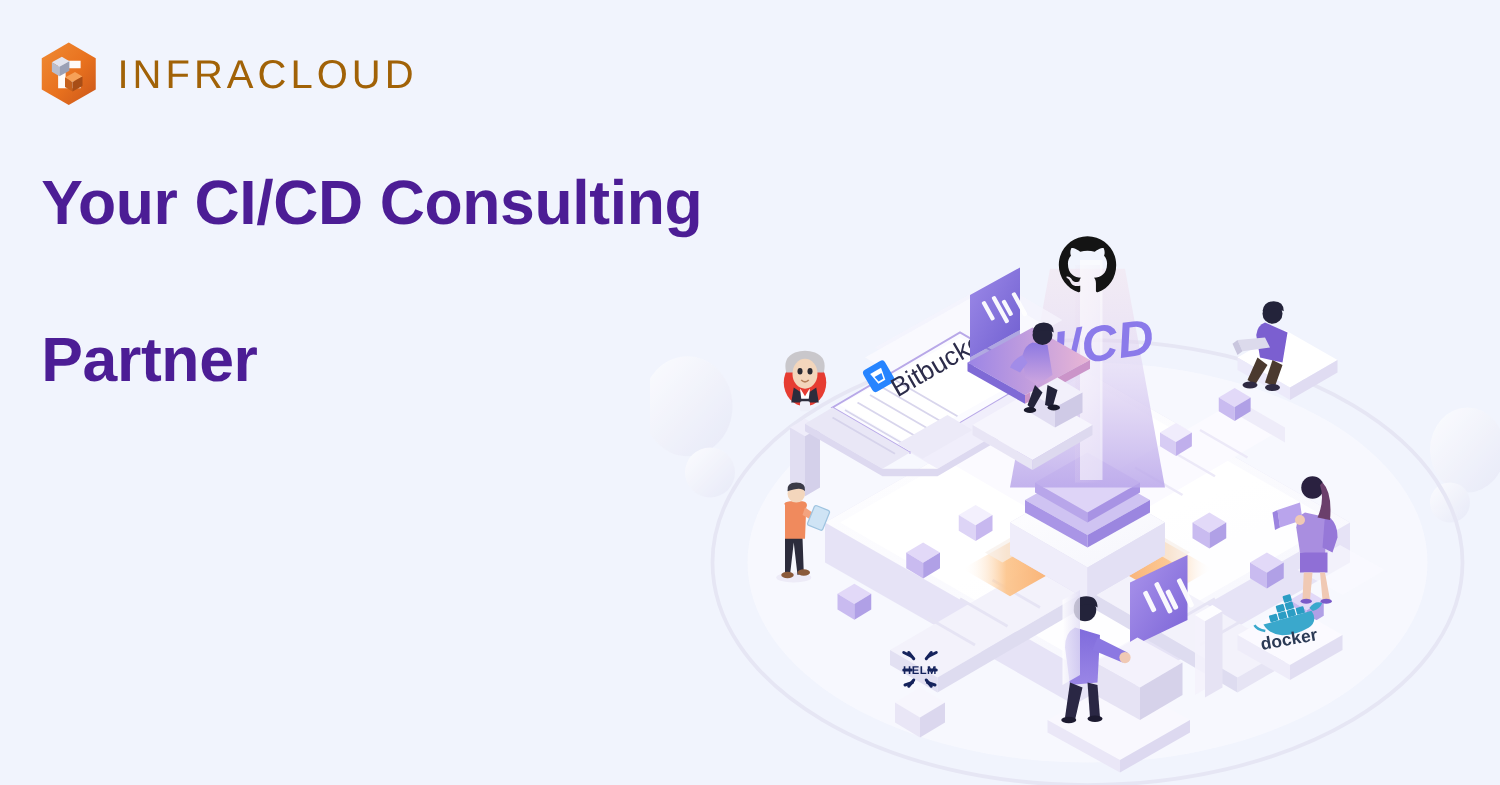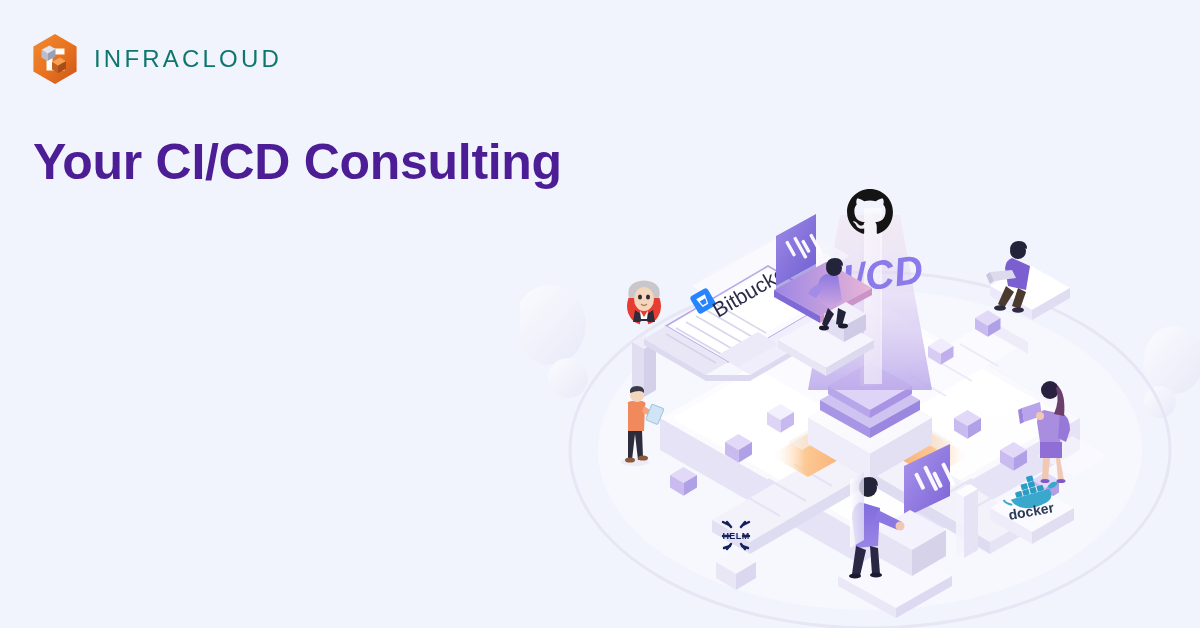--- a/index.html
+++ b/index.html
@@ -11,22 +11,22 @@
   }
   .page { position:relative; width:1200px; height:628px; overflow:hidden; }
 
   
   .logo-row {
     position:absolute; left:30px; top:33px;
     display:flex; align-items:center; gap:14px;
   }
   .logo-mark { width:50px; height:52px; display:block; }
   .logo-word {
-    font-size:24px; letter-spacing:3.2px; font-weight:400;
-    color:#0f766e;
+    font-size:32px; letter-spacing:3.2px; font-weight:400;
+    color:#a16207;
   }
 
   
   .headline {
     position:absolute; left:33px; top:131px; width:600px;
     font-size:50px; line-height:1.26; font-weight:700;
     color:#4c1d95; letter-spacing:-0.3px;
   }
 
   
@@ -77,20 +77,21 @@
       <path d="M22.0 29.0 L30.0 24.6 L36.0 28.2 L28.0 32.6 Z" fill="#f6a158"></path>
       <path d="M22.0 29.0 L28.0 32.6 L28.0 40.2 L22.0 36.6 Z" fill="#c4601d"></path>
       <path d="M28.0 32.6 L36.0 28.2 L36.0 35.8 L28.0 40.2 Z" fill="#a84d16"></path>
     </svg>
     <span class="logo-word">INFRACLOUD</span>
   </div>
 
   <h1 class="headline">
     <span>Your CI/CD Consulting</span><br>
     <br>
+    <span>Partner</span>
   </h1>
 
   <div class="illustration">
   <svg viewBox="0 0 690 490" xmlns="http://www.w3.org/2000/svg">
     <defs>
       <linearGradient id="beam" x1="0.5" y1="0" x2="0.5" y2="1">
         <stop offset="0%" stop-color="#f3d7e2" stop-opacity="0.30"></stop>
         <stop offset="45%" stop-color="#ddd0f2" stop-opacity="0.55"></stop>
         <stop offset="100%" stop-color="#b9a6ea" stop-opacity="0.85"></stop>
       </linearGradient>

